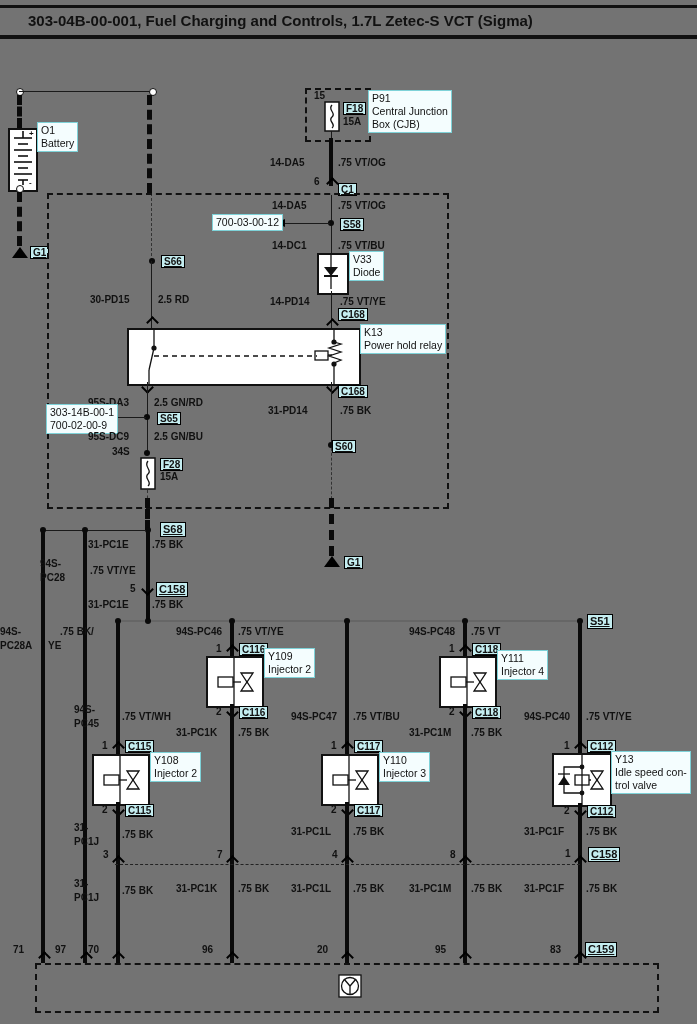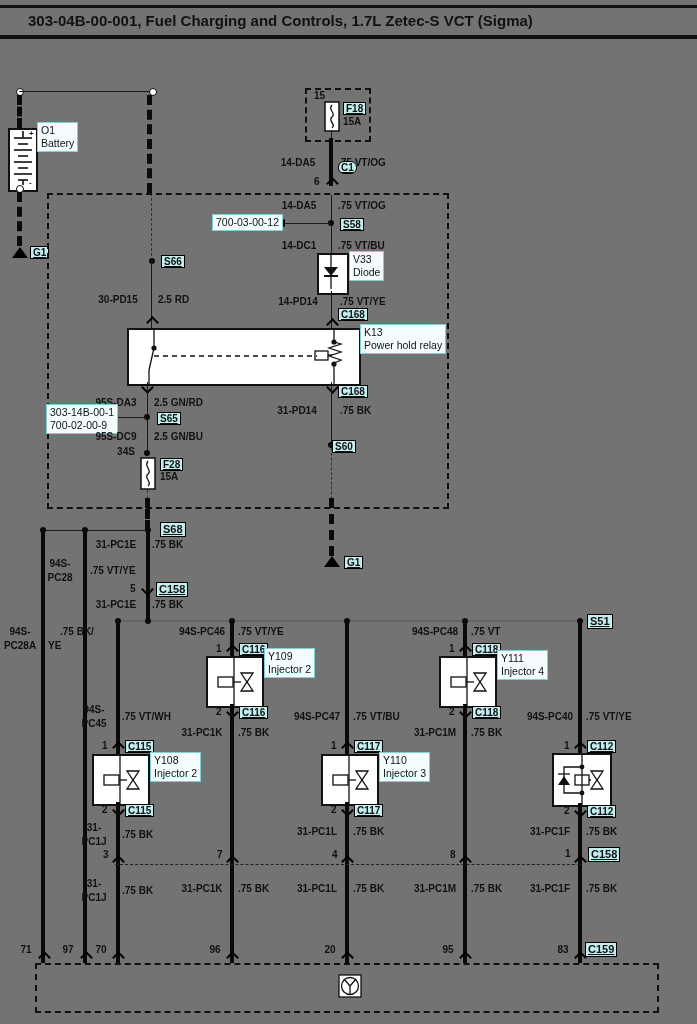--- a/index.html
+++ b/index.html
@@ -2,21 +2,21 @@
 <html><head>
 <meta charset="utf-8">
 <style>
   html,body{margin:0;padding:0;background:#e8e8e8;}
   .cv{position:relative;width:697px;height:1024px;background:#737373;overflow:hidden;
       font-family:"Liberation Sans",sans-serif;}
   .abs{position:absolute;}
   .rule{position:absolute;background:#111;}
   .title{position:absolute;font:bold 15px "Liberation Sans",sans-serif;color:#111;white-space:nowrap;}
   .t{position:absolute;font:bold 10px "Liberation Sans",sans-serif;color:#111;white-space:nowrap;}
-  .r{text-align:center;}
+  .r{text-align:left;}
   .tag{position:absolute;font:bold 10px "Liberation Sans",sans-serif;color:#111;
        background:#c4edf0;border:1px solid #000000;text-decoration:underline;
        padding:0 2px;line-height:11px;white-space:nowrap;}
   .tagbig{font-size:11px;line-height:13px;}
   .lbox{position:absolute;font:10.5px "Liberation Sans",sans-serif;line-height:13px;color:#111;
         background:#f4fdfe;border:1px solid #7ed2d8;padding:1px 3px;white-space:nowrap;}
   .wv{position:absolute;width:4px;background:#0a0a0a;}
   .lv{position:absolute;width:1px;background:#1a1a1a;}
   .lh{position:absolute;height:1px;background:#1a1a1a;}
   .bus{position:absolute;height:2px;background:#666;}
@@ -82,27 +82,32 @@
   <div class="dbox" style="left:305px;top:88px;width:62px;height:50px;"></div>
   <div class="t" style="left:314px;top:90px;">15</div>
   <div class="abs" style="left:324px;top:101px;">
     <svg width="16" height="31" viewBox="0 0 16 31">
       <rect x="1" y="1" width="14" height="29" fill="#fff" stroke="#111" stroke-width="1.5"></rect>
       <path d="M8,4 C3,9 13,12 8,16 C3,20 13,23 8,27" fill="none" stroke="#111" stroke-width="1.3"></path>
     </svg>
   </div>
   <div class="tag" style="left:343px;top:102px;">F18</div>
   <div class="t" style="left:343px;top:116px;">15A</div>
+  <div class="lbox" style="left:368px;top:90px;">
+    <div>P91</div>
+    <div>Central Junction</div>
+    <div>Box (CJB)</div>
+  </div>
   <div class="lv" style="left:331px;top:131px;height:8px;"></div>
   <div class="wv" style="left:329px;top:138px;height:48px;"></div>
   <div class="t r" style="left:270px;top:157px;width:56px;">14-DA5</div>
   <div class="t" style="left:338px;top:157px;">.75 VT/OG</div>
   <div class="t" style="left:314px;top:176px;">6</div>
   <div class="chv up" style="left:328px;top:179px;"></div>
-  <div class="tag" style="left:338px;top:161px;border-radius:6px;">C1</div>
+  <div class="tag" style="left:338px;top:183px;">C1</div>
 
   <div class="dbox" style="left:47px;top:193px;width:398px;height:312px;"></div>
 
   <div class="lv" style="left:331px;top:195px;height:58px;"></div>
   <div class="t r" style="left:272px;top:200px;width:54px;">14-DA5</div>
   <div class="t" style="left:338px;top:200px;">.75 VT/OG</div>
   <div class="dot" style="left:328px;top:220px;"></div>
   <div class="tag" style="left:340px;top:218px;">S58</div>
   <div class="lh" style="left:284px;top:223px;width:46px;"></div>
   <div class="arrl" style="left:276px;top:219px;"></div>
@@ -374,20 +379,25 @@
         <rect x="21" y="20" width="14" height="10"></rect>
         <line x1="35" y1="25" x2="37" y2="25"></line>
         <polygon points="37,16 49,16 43,25"></polygon>
         <polygon points="37,34 49,34 43,25"></polygon>
       </g>
       <polygon points="4,30 16,30 10,21" fill="#111"></polygon>
       <circle cx="28" cy="12" r="2.4" fill="#111"></circle>
       <circle cx="28" cy="38" r="2.4" fill="#111"></circle>
     </svg>
   </div>
+  <div class="lbox" style="left:611px;top:751px;">
+    <div>Y13</div>
+    <div>Idle speed con-</div>
+    <div>trol valve</div>
+  </div>
   <div class="t" style="left:564px;top:805px;">2</div>
   <div class="chv down" style="left:576px;top:807px;"></div>
   <div class="tag" style="left:587px;top:805px;">C112</div>
   <div class="wv" style="left:578px;top:803px;height:160px;"></div>
   <div class="t r" style="left:524px;top:826px;width:52px;">31-PC1F</div>
   <div class="t" style="left:586px;top:826px;">.75 BK</div>
   <div class="t" style="left:565px;top:848px;">1</div>
   <div class="chv up" style="left:576px;top:857px;"></div>
   <div class="tag tagbig" style="left:588px;top:847px;">C158</div>
   <div class="t r" style="left:524px;top:883px;width:52px;">31-PC1F</div>

